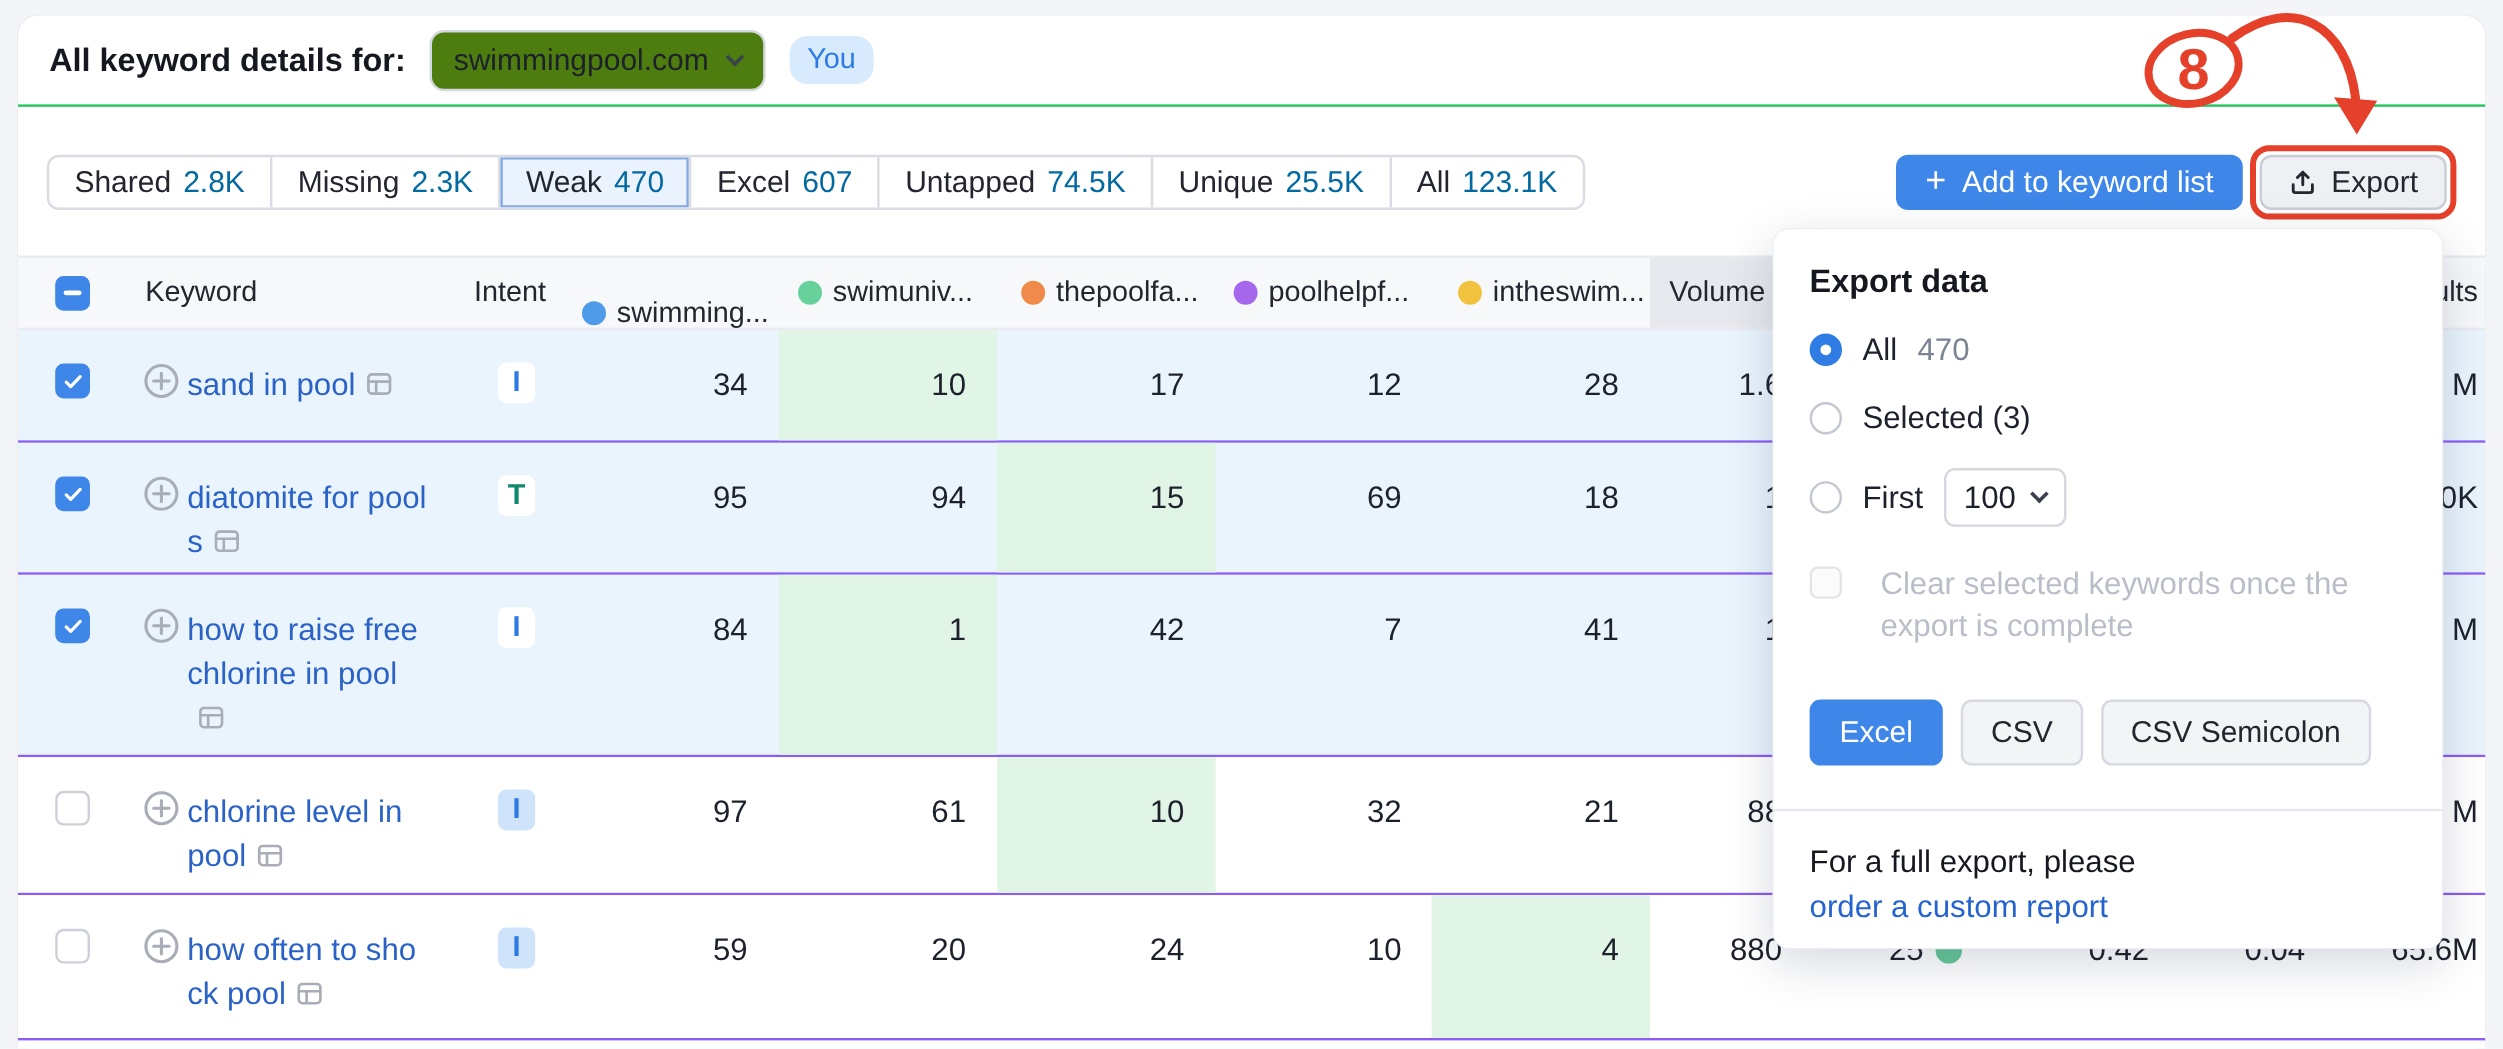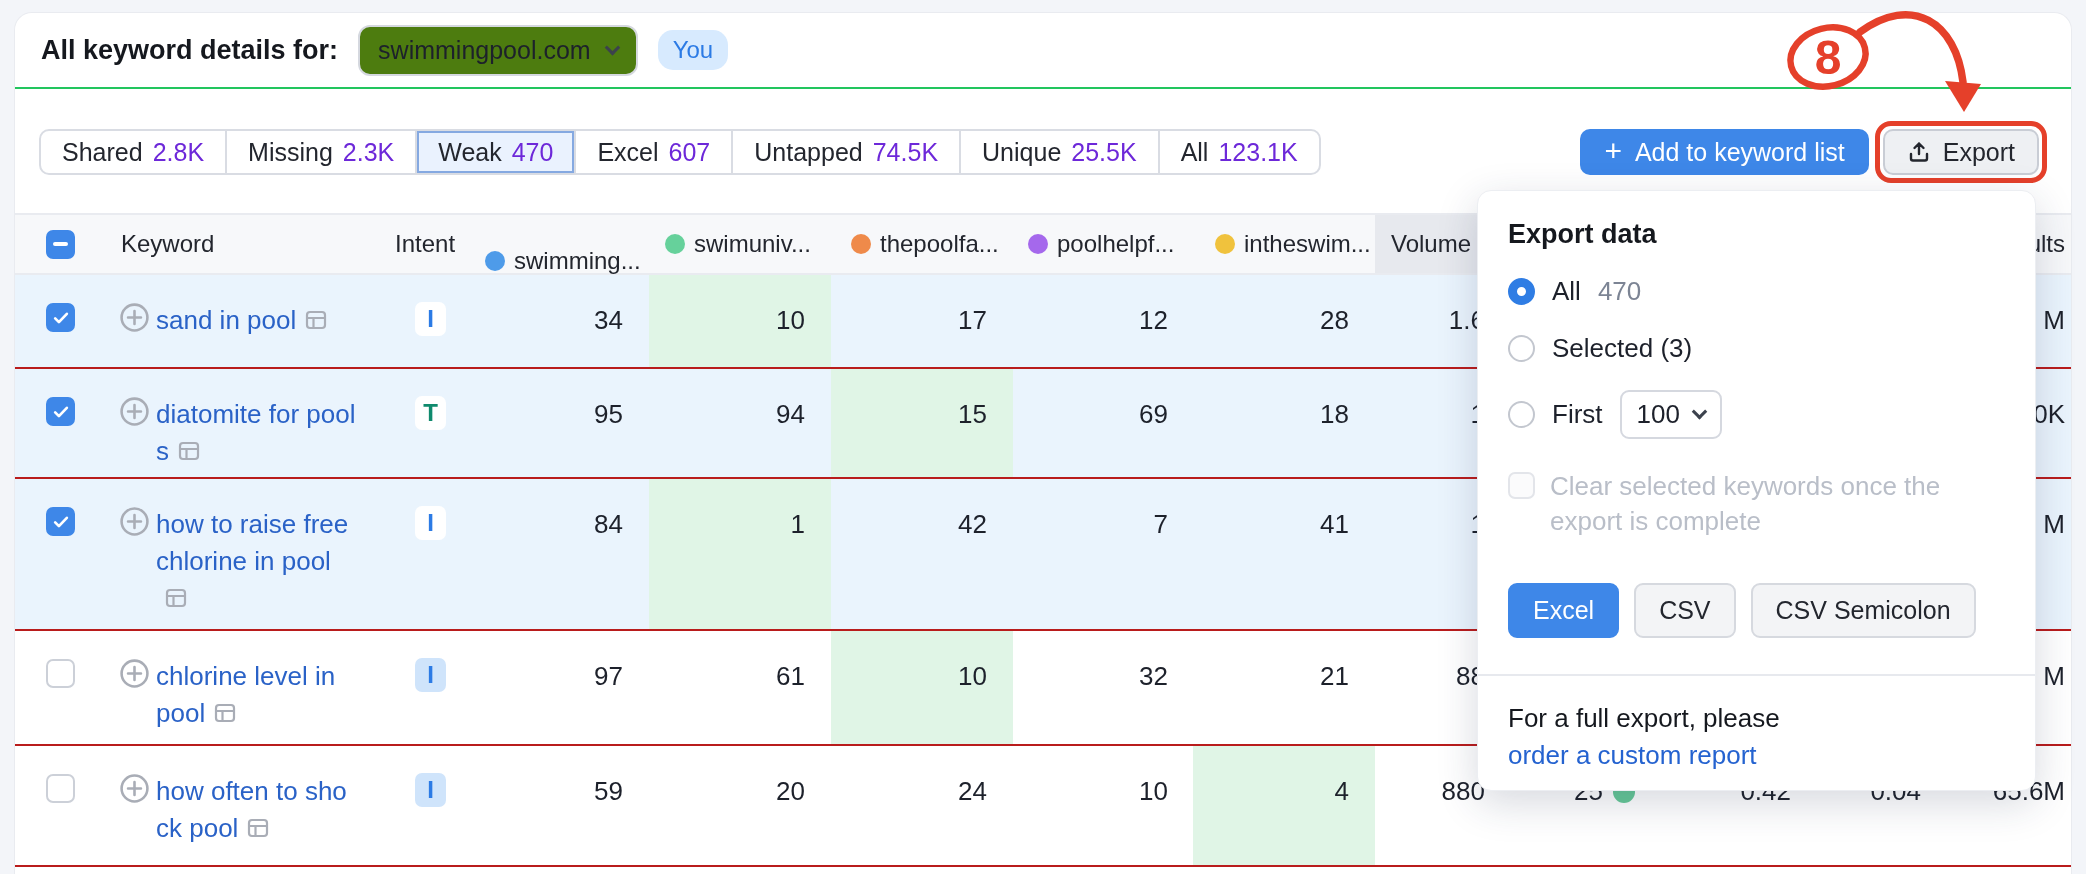--- a/index.html
+++ b/index.html
@@ -28,42 +28,42 @@
     transform:rotate(45deg) translate(-2px,-2px); display:inline-block; }
   .you-badge { background:#d7eafe; color:#2c7be5; font-size:24px;
     border-radius:15px; padding:6px 15px; }
   
   .toolbar { position:absolute; left:24px; right:32px; top:116px; height:46px;
     display:flex; justify-content:space-between; align-items:center; }
   .tab-group { display:flex; border:2px solid #d9dce3; border-radius:10px; overflow:hidden; background:#fff; height:46px; }
   .tab { display:flex; align-items:center; gap:10px; padding:0 21px; font-size:25px;
     color:#23262e; border-right:2px solid #d9dce3; cursor:pointer; white-space:nowrap; }
   .tab:last-child { border-right:none; }
-  .tab .cnt { color:#6d28d9; }
+  .tab .cnt { color:#0369a1; }
   .tab.selected { background:#eaf2fe; box-shadow:inset 0 0 0 2px #85a9e1; }
   .btn-row { display:flex; gap:14px; align-items:center; }
   .btn-add { display:inline-flex; align-items:center; gap:13px; background:#3e87e8; color:#fff;
     border:none; border-radius:10px; height:46px; padding:0 24px; font-size:25px;
     font-family:inherit; cursor:pointer; }
   .btn-add .plus { font-size:30px; line-height:1; margin-top:-3px; }
   .export-wrap { position:relative; }
   .btn-export { display:inline-flex; align-items:center; gap:12px; background:#eef0f3; color:#23262e;
     border:2px solid #c9cdd5; border-radius:10px; height:46px; padding:0 22px; font-size:25px;
     font-family:inherit; cursor:pointer; }
   .red-ring { position:absolute; inset:-8px; border:5px solid #e5402a; border-radius:16px; pointer-events:none; }
   
   .thead { position:absolute; left:0; top:200px; width:100%; height:62px;
     background:#f7f8fa; border-top:2px solid #e9ebf0; border-bottom:2px solid #e9ebf0; font-size:24px; color:#23262e; }
   .thead .hitem { position:absolute; top:0; height:100%; display:flex; align-items:center; gap:9px; }
   .vol-cell { background:#e7e9ee; padding-left:16px; }
   .sort-icon { display:inline-flex; flex-direction:column; gap:3px; cursor:pointer; }
   .sort-icon i { display:block; height:3px; background:#959ba7; border-radius:2px; }
   .dot { width:20px; height:20px; border-radius:50%; flex:0 0 auto; }
   .tbody { position:absolute; left:0; top:262px; width:100%; }
-  .trow { position:relative; border-bottom:2px solid #b91c1c; background:#fff; }
+  .trow { position:relative; border-bottom:2px solid #8b5cf6; background:#fff; }
   .trow.sel { background:#eaf4fd; }
   .green-cell { position:absolute; top:0; bottom:0; width:182px; background:#e0f5e6; }
   .cb { position:absolute; left:31px; width:29px; height:29px; border-radius:7px;
     border:2px solid #ccd0d8; background:#fff; cursor:pointer; display:flex; align-items:center; justify-content:center; }
   .cb.on { background:#3e87e8; border-color:#3e87e8; }
   .cb.ind { background:#3e87e8; border-color:#3e87e8; }
   .cb.ind i { display:block; width:15px; height:3.5px; background:#fff; border-radius:2px; }
   .plus-ic { position:absolute; left:104px; cursor:pointer; }
   .kw { position:absolute; left:141px; width:200px; font-size:26px; line-height:37px;
     color:#2a62c7; word-break:break-all; cursor:pointer; }
@@ -80,21 +80,21 @@
   .popup { position:absolute; left:1477px; top:190px; width:559px; height:601px; z-index:40;
     background:#fff; border:1px solid #eceef2; border-radius:14px;
     box-shadow:0 12px 40px rgba(35,45,75,0.18); padding:28px 30px; }
   .popup-title { font-size:27px; font-weight:bold; color:#15181e; }
   .opt { display:flex; align-items:center; gap:17px; margin-top:26px; font-size:26px; cursor:pointer; }
   .radio { width:27px; height:27px; border-radius:50%; background:#fff; border:2.5px solid #c3c7cf; flex:0 0 auto; }
   .radio.on { border:9px solid #2f7de4; }
   .opt .cnt { color:#7c8494; }
   .mini-select { display:inline-flex; align-items:center; gap:14px; border:2px solid #d5d8df;
     border-radius:9px; padding:7px 15px; font-size:26px; cursor:pointer; }
-  .clear-row { display:flex; gap:15px; margin-top:30px; }
+  .clear-row { display:flex; gap:32px; margin-top:30px; }
   .clear-cb { width:27px; height:27px; border-radius:7px; border:2px solid #e3e5ea; background:#fbfbfc; flex:0 0 auto; margin-top:3px; }
   .clear-label { font-size:26px; color:#b9bec8; width:430px; line-height:35px; }
   .fmt-row { display:flex; gap:15px; margin-top:44px; }
   .fmt-btn { font-size:25px; border-radius:9px; padding:11px 23px; cursor:pointer; font-family:inherit;
     background:#f3f4f6; border:2px solid #d6d9df; color:#23262e; }
   .fmt-btn.primary { background:#3e87e8; border-color:#3e87e8; color:#fff; }
   .popup-divider { border-top:2px solid #e7e9ee; margin:36px -30px 0 -30px; }
   .popup-footer { margin-top:24px; font-size:26px; line-height:37px; color:#15181e; }
   .popup-footer a { color:#2563d0; text-decoration:none; cursor:pointer; }
   

